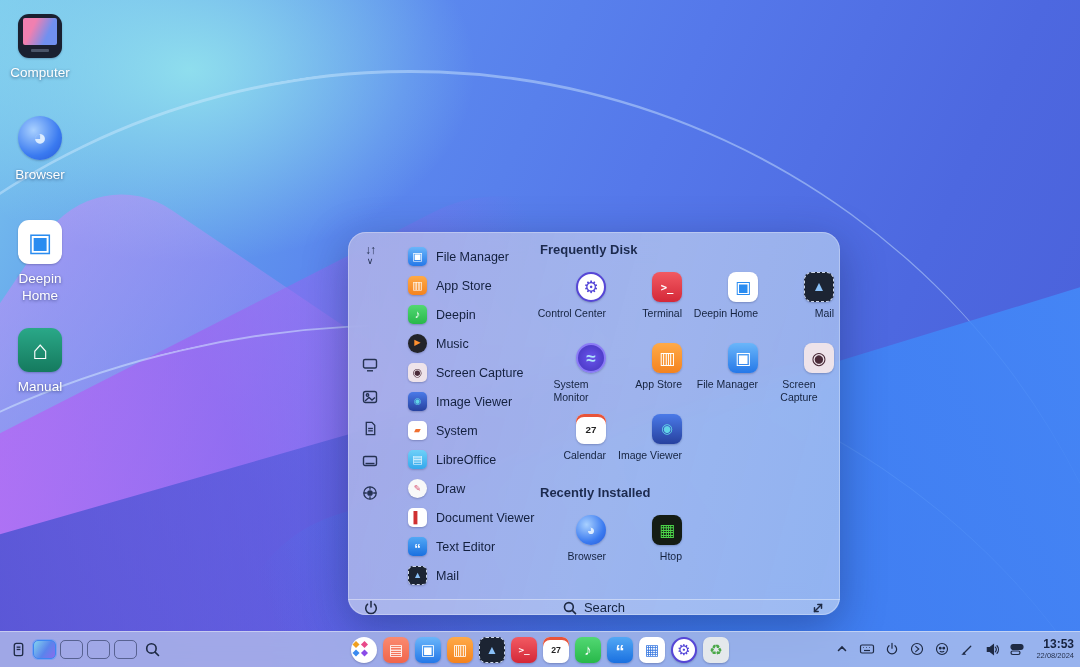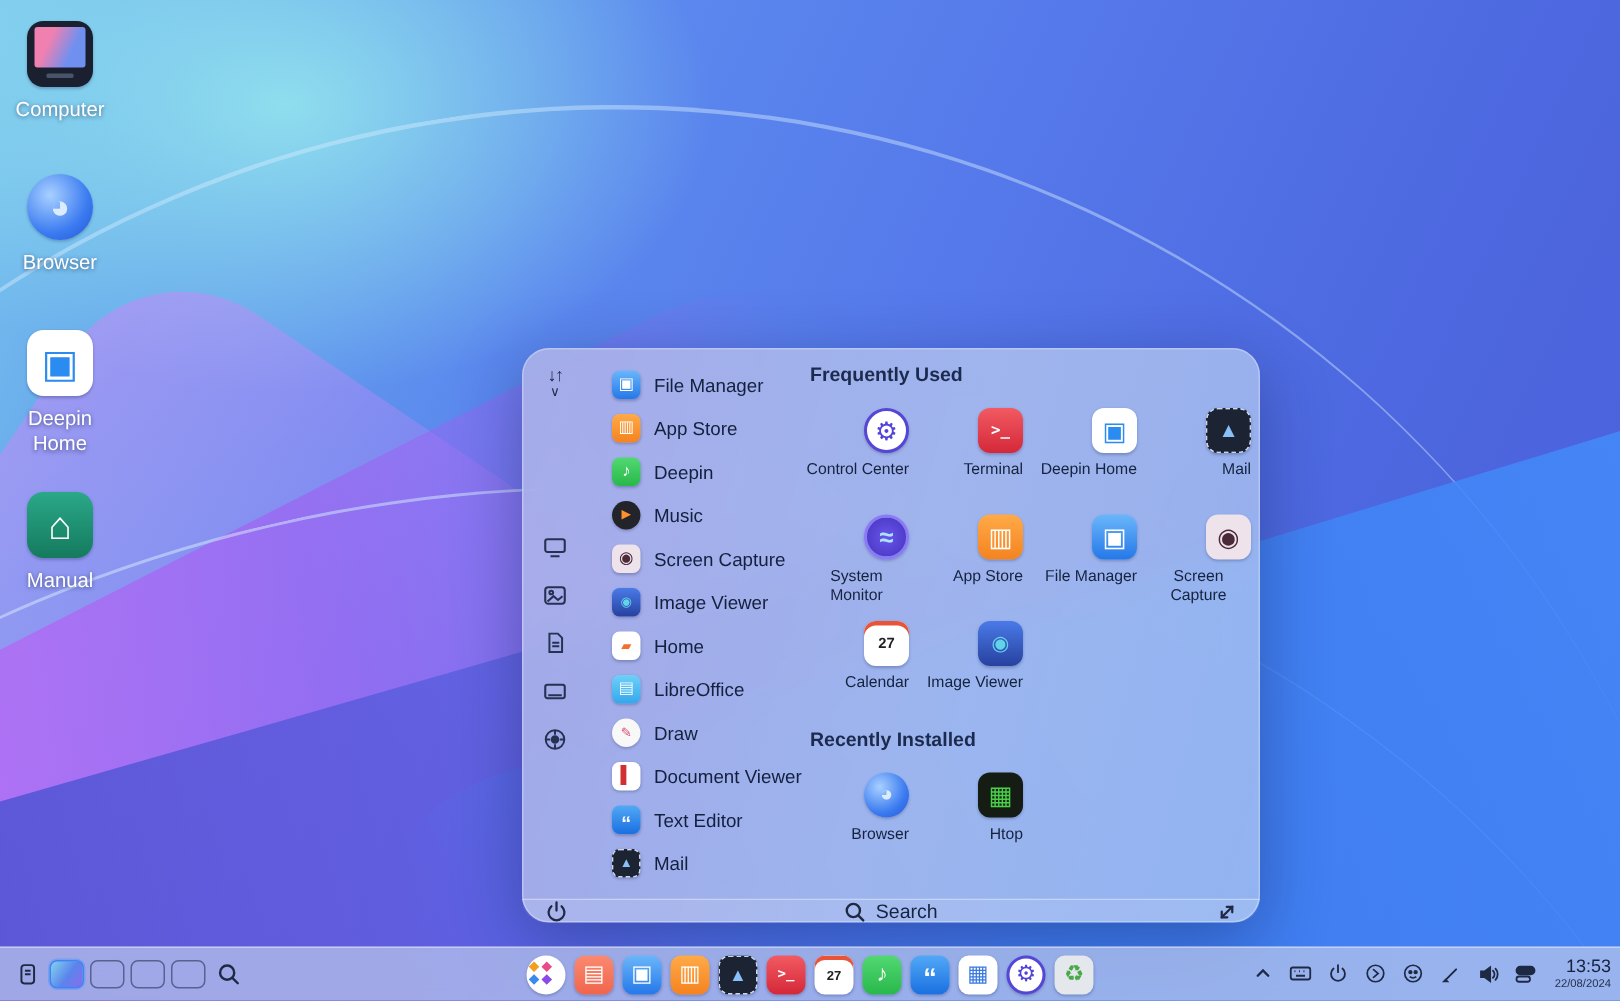--- a/index.html
+++ b/index.html
@@ -117,21 +117,21 @@
   .tb-left { position:absolute; left:10px; display:flex; align-items:center; gap:7px; }
   .ws-previews { display:flex; gap:4px; }
   .ws { width:23px; height:19px; border-radius:5px; border:1.5px solid rgba(30,42,74,0.55); cursor:pointer; }
   .ws.active { border:1.5px solid #3d86f2; background:linear-gradient(125deg,#7cc4ee 10%,#5a84ec 55%,#8a6cec 100%); box-shadow:0 0 0 1px rgba(90,150,250,0.5); }
   .tb-center { position:absolute; left:50%; transform:translateX(-50%); display:flex; align-items:center; gap:6px; }
   .dockic { cursor:pointer; }
   .tb-tray { position:absolute; right:6px; display:flex; align-items:center; gap:9px; }
   .trayic { width:16px; height:16px; display:flex; align-items:center; justify-content:center; cursor:pointer; color:#1e2a44; }
   .trayic svg { stroke:#1e2a44; }
   .clock { display:flex; flex-direction:column; align-items:flex-end; line-height:1.15; cursor:default; margin-left:2px; }
-  .clock-time { font-size:12px; font-weight:400; color:#16223e;text-align:right; }
+  .clock-time { font-size:12px; font-weight:700; color:#16223e;text-align:right; }
   .clock-date { font-size:7.5px; color:#26324e; }
 </style>
 </head>
 <body>
 
 <div class="desktop">
   <div class="wp-band wp-cyan"></div>
   <div class="wp-band wp-arc1"></div>
   <div class="wp-band wp-purple2"></div>
   <div class="wp-band wp-purple1"></div>
@@ -221,21 +221,21 @@
     <div class="alrow">
       <span class="appicon sz19 ic-screen-capture"></span>
       <span class="allabel">Screen Capture</span>
     </div>
     <div class="alrow">
       <span class="appicon sz19 ic-image-viewer"></span>
       <span class="allabel">Image Viewer</span>
     </div>
     <div class="alrow">
       <span class="appicon sz19 ic-album"></span>
-      <span class="allabel">Home</span>
+      <span class="allabel">System</span>
     </div>
     <div class="alrow">
       <span class="appicon sz19 ic-libreoffice"></span>
       <span class="allabel">LibreOffice</span>
     </div>
     <div class="alrow">
       <span class="appicon sz19 ic-draw"></span>
       <span class="allabel">Draw</span>
     </div>
     <div class="alrow">
@@ -246,21 +246,21 @@
       <span class="appicon sz19 ic-text-editor"></span>
       <span class="allabel">Text Editor</span>
     </div>
     <div class="alrow">
       <span class="appicon sz19 ic-mail"></span>
       <span class="allabel">Mail</span>
     </div>
   </div>
 
   <div class="gridarea">
-    <div class="sechdr">Frequently Used</div>
+    <div class="sechdr">Frequently Disk</div>
     <div class="agrid">
       <div class="gcell">
         <span class="appicon sz30 ic-control-center"></span>
         <span class="glabel">Control Center</span>
       </div>
       <div class="gcell">
         <span class="appicon sz30 ic-terminal"></span>
         <span class="glabel">Terminal</span>
       </div>
       <div class="gcell">

